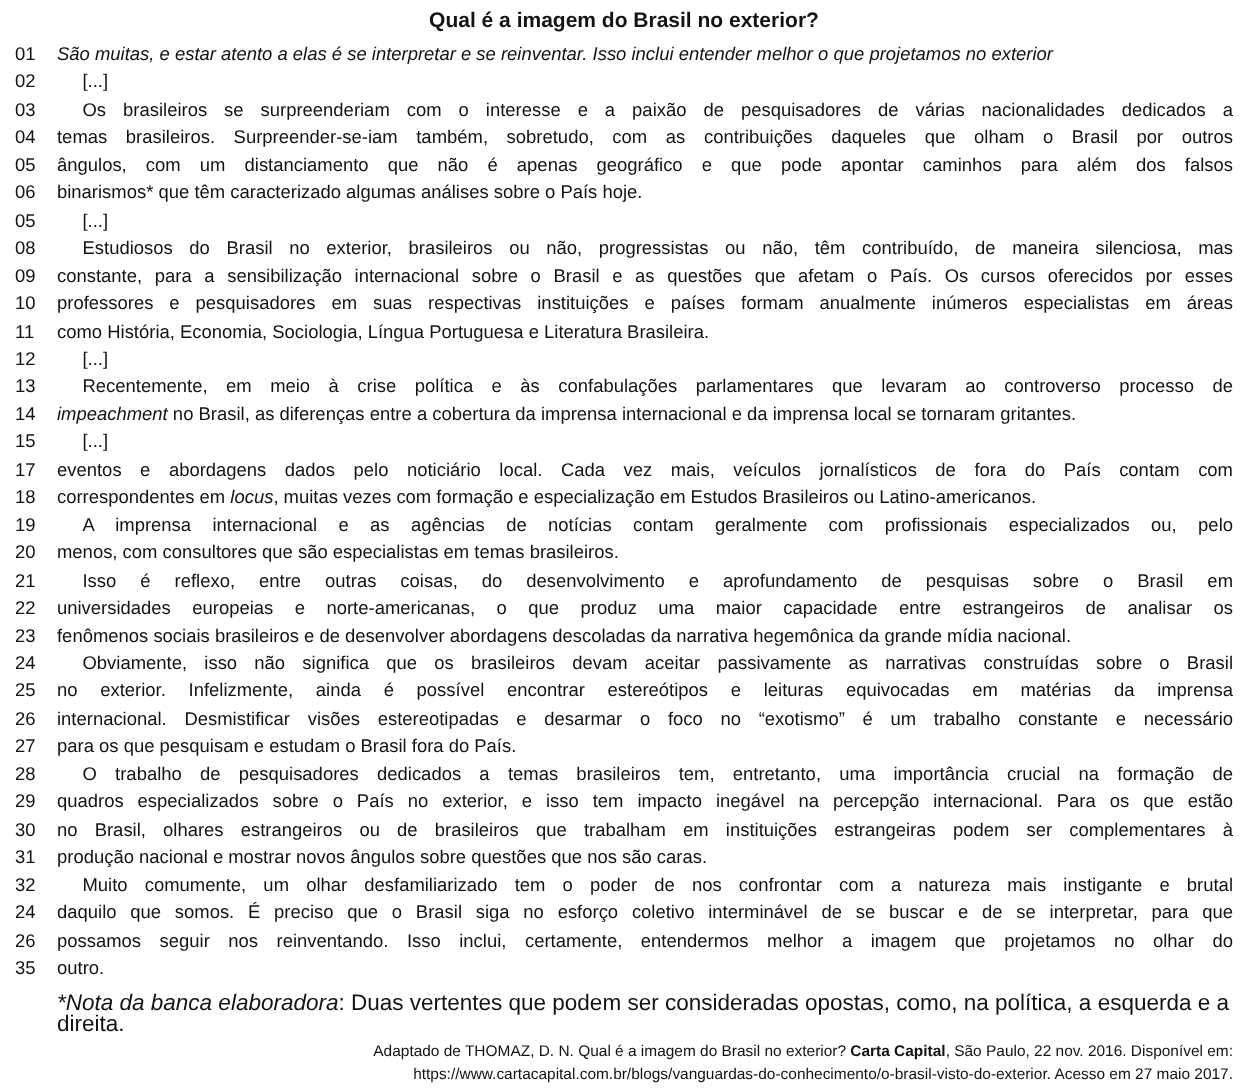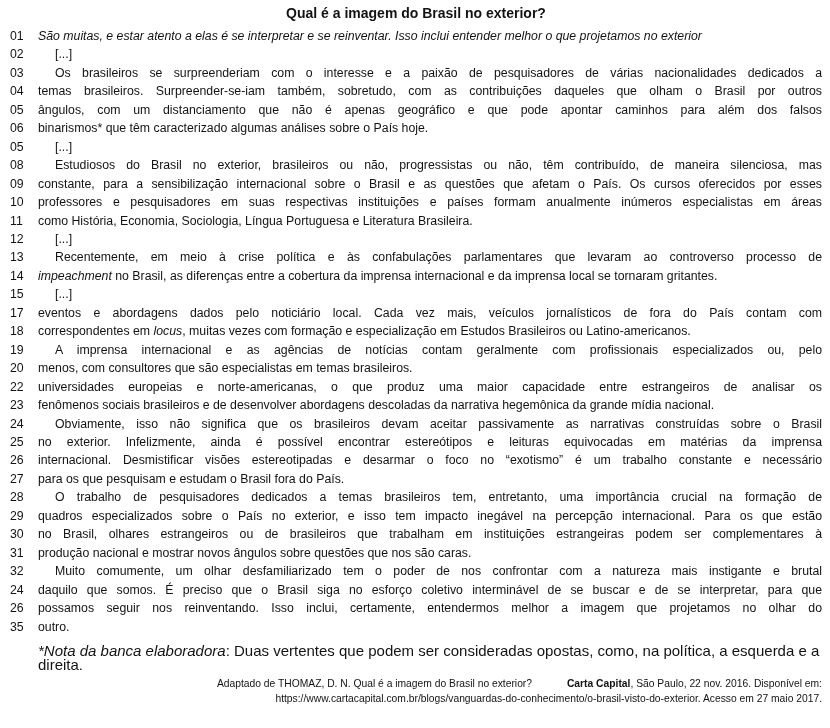--- a/index.html
+++ b/index.html
@@ -13,21 +13,21 @@
   .title {
     text-align: center; font-weight: 700;
     font-size: 14px; line-height: 19px; margin-bottom: 4px;
   }
   .line { display: flex; font-size: 12.3px; line-height: 18.45px; justify-content: space-between; }
   .num { flex: 0 0 28px; }
   .text { flex: 1; min-width: 0; }
   .text.ind { text-indent: 17px; }
   .text.just { text-align: justify; text-align-last: justify; }
   .it { font-style: italic; }
-  .bd { font-weight: 700; margin-left: 32px; }
+  .bd { font-weight: 700; }
   .footnote { margin: 8px 0 0 28px; font-size: 15px; line-height: 14px; }
   .citation { margin-top: 5px; text-align: right; font-size: 10.3px; line-height: 14.6px; }
 </style>
 </head>
 <body>
 
 <div class="page">
   <div class="title">Qual é a imagem do Brasil no exterior?</div>
   <div id="lines">
   <div class="line">
@@ -119,20 +119,24 @@
   <div class="line">
     <span class="num">19</span>
     <span class="text just ind"><span>A imprensa internacional e as agências de notícias contam geralmente com profissionais especializados ou, pelo</span></span>
   </div>
 
   <div class="line">
     <span class="num">20</span>
     <span class="text"><span>menos, com consultores que são especialistas em temas brasileiros.</span></span>
   </div>
 
+  <div class="line">
+    <span class="num">21</span>
+    <span class="text just ind"><span>Isso é reflexo, entre outras coisas, do desenvolvimento e aprofundamento de pesquisas sobre o Brasil em</span></span>
+  </div>
 
   <div class="line">
     <span class="num">22</span>
     <span class="text just"><span>universidades europeias e norte-americanas, o que produz uma maior capacidade entre estrangeiros de analisar os</span></span>
   </div>
 
   <div class="line">
     <span class="num">23</span>
     <span class="text"><span>fenômenos sociais brasileiros e de desenvolver abordagens descoladas da narrativa hegemônica da grande mídia nacional.</span></span>
   </div>

